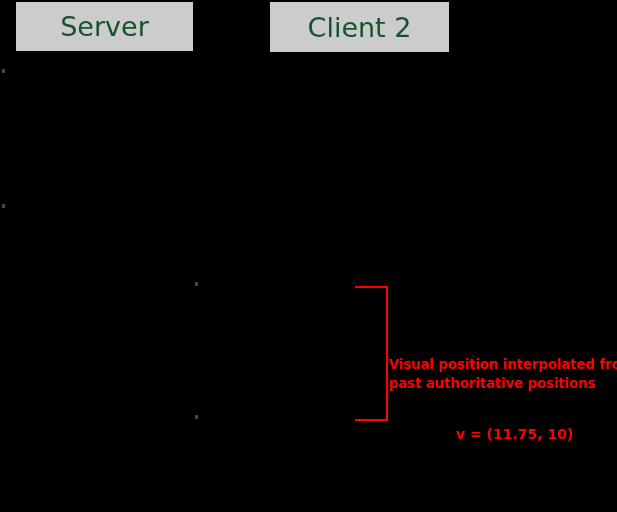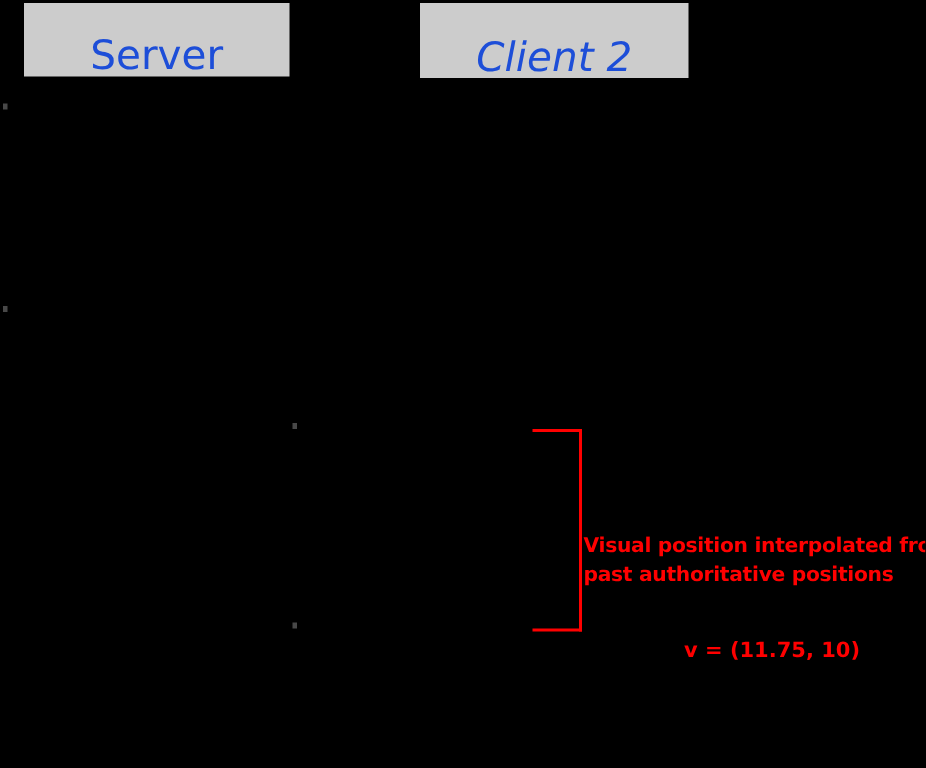--- a/index.html
+++ b/index.html
@@ -13,29 +13,29 @@
     height: 512px;
     background: #000000;
     overflow: hidden;
     font-family: "DejaVu Sans", "Liberation Sans", sans-serif;
   }
   .header-box {
     position: absolute;
     top: 2px;
     height: 49px;
     background: #cccccc;
-    color: #1d4ed8;
+    color: #14532d;
     font-size: 27px;
     display: flex;
-    align-items: flex-end;
+    align-items: center;
     justify-content: center;
     line-height: 1;
   }
   #server-box { left: 16px;  width: 177px; }
-  #client-box { left: 280px; width: 179px; height: 50px; font-style: italic; }
+  #client-box { left: 270px; width: 179px; height: 50px; }
 
   
   .faint-dot {
     position: absolute;
     width: 3px;
     height: 4px;
     background: #606060;
     opacity: 0.75;
   }
   #dot-1 { left: 2px;   top: 69px;  }

